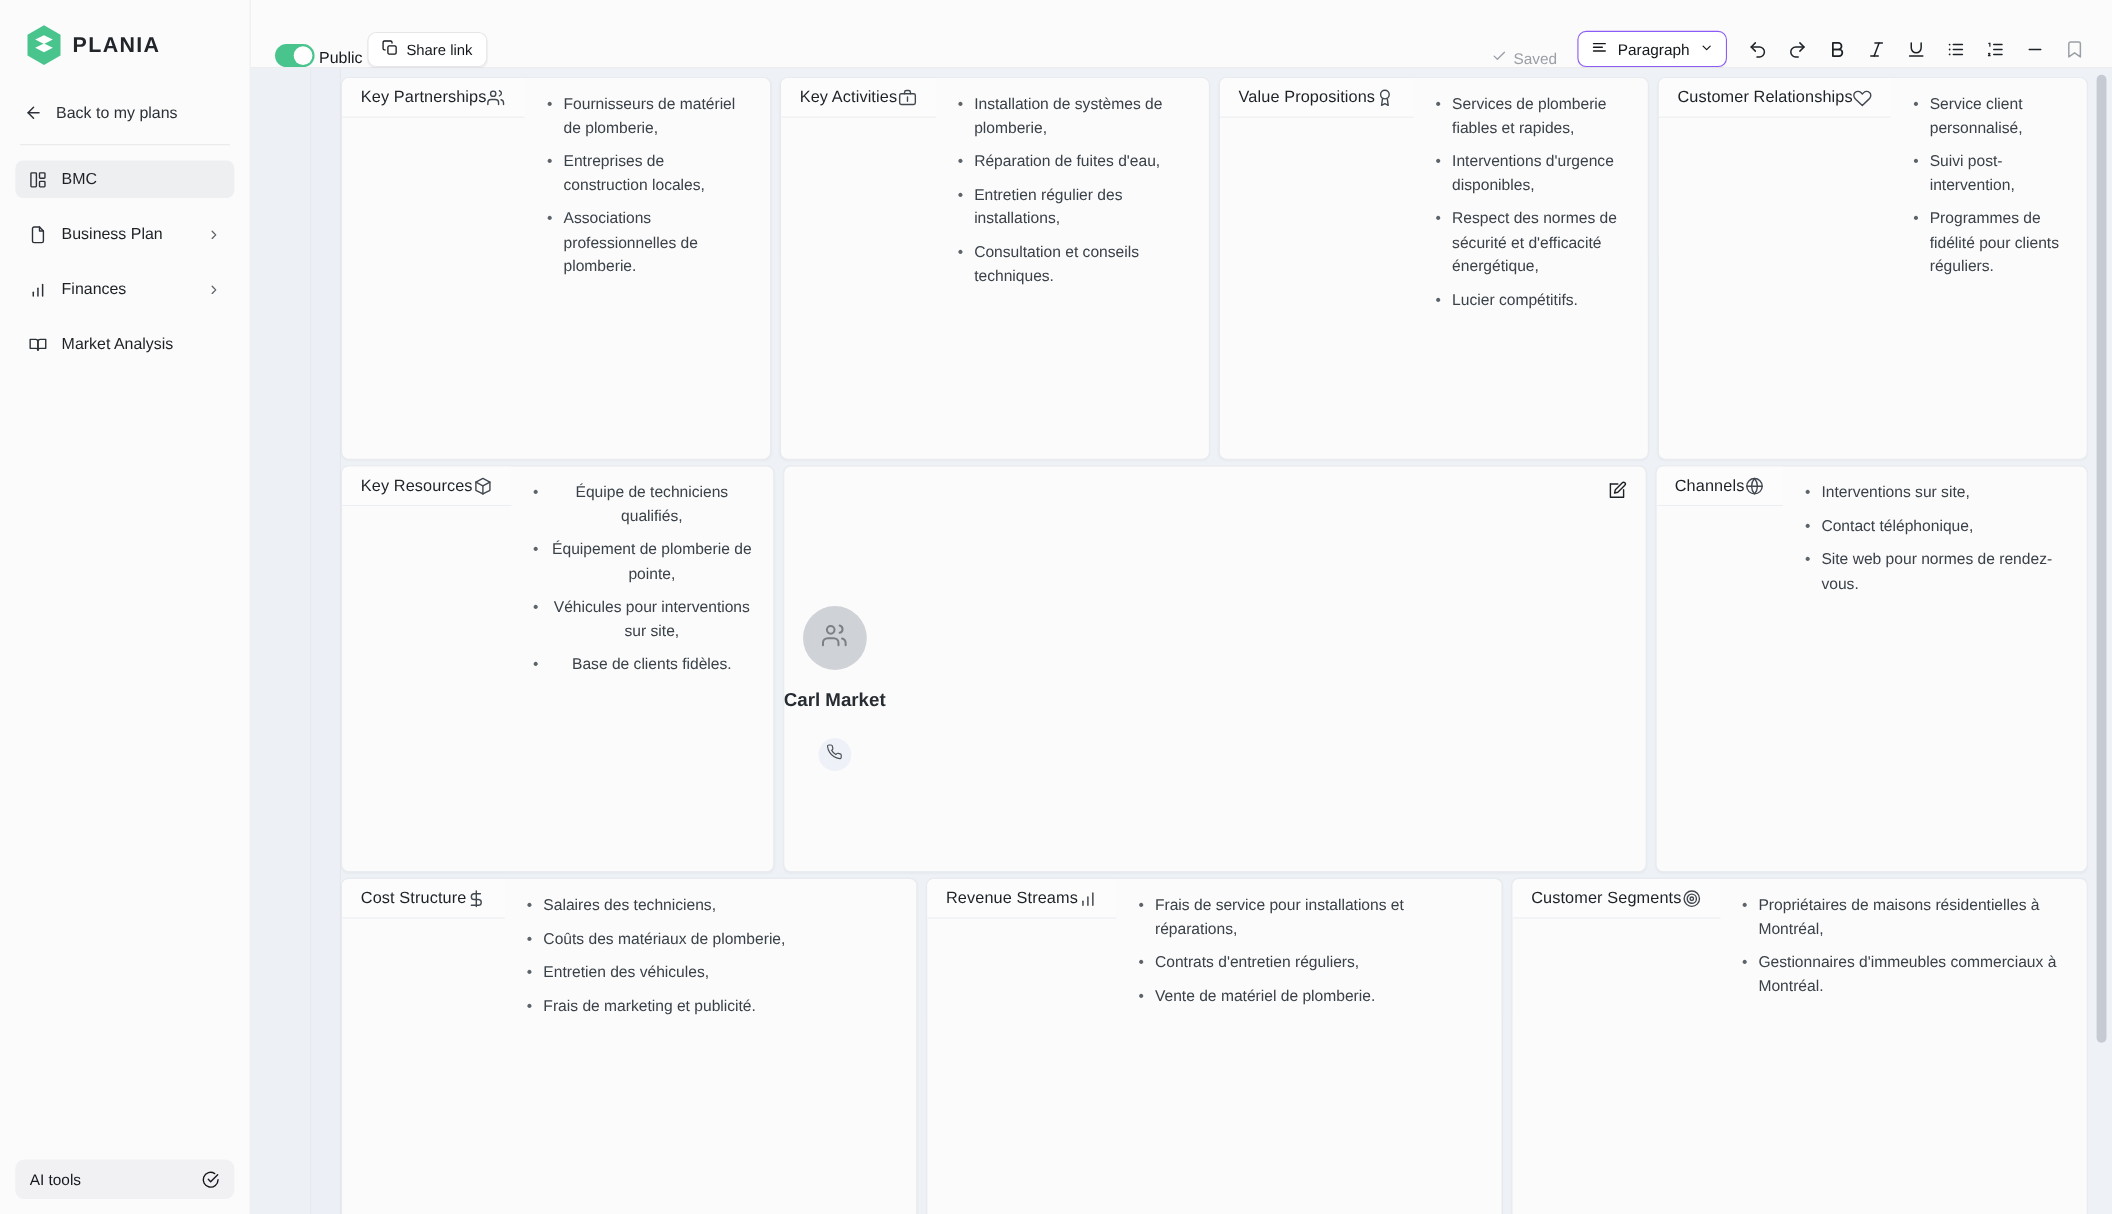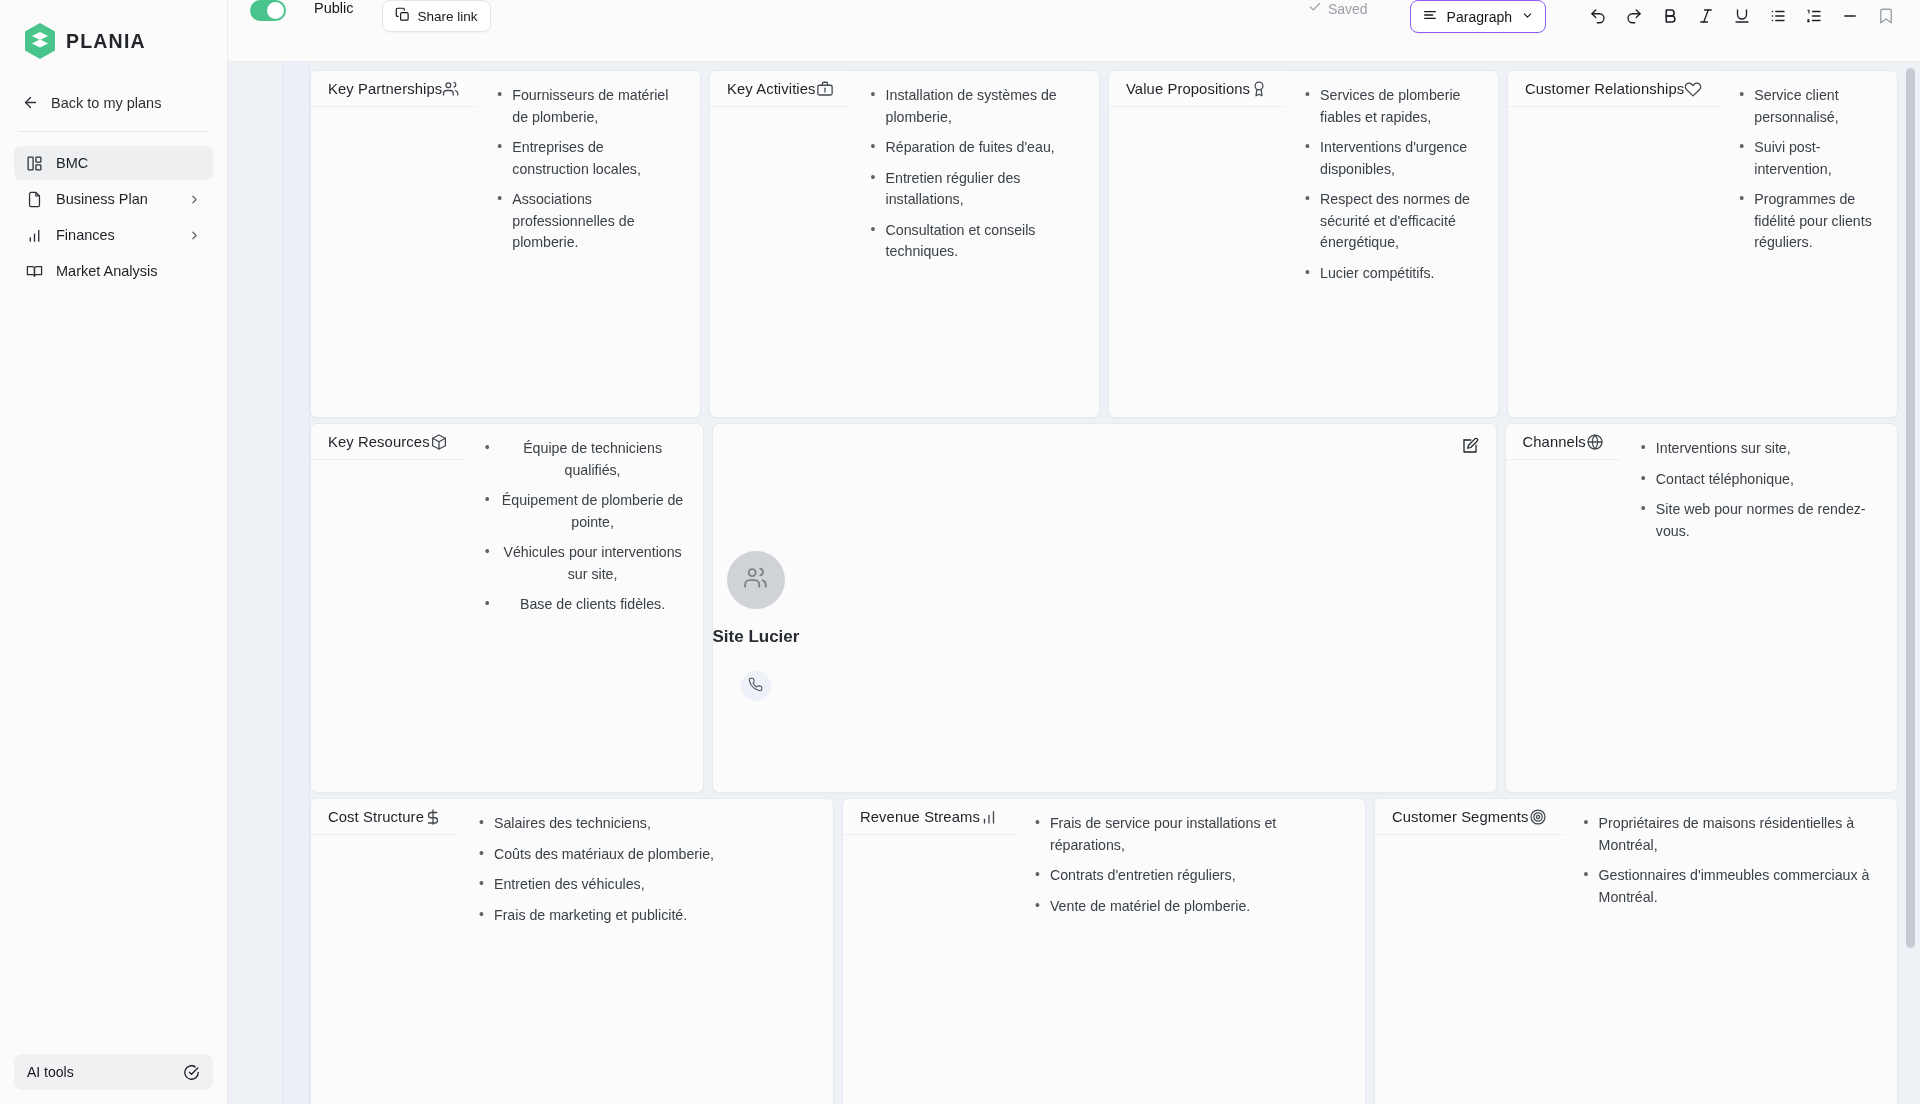--- a/index.html
+++ b/index.html
@@ -24,21 +24,21 @@
   .brand-name { font-size: 19.5px; font-weight: 700; letter-spacing: 1.2px; color: #22262b; }
 
   .back-row {
     display: flex; align-items: center; gap: 12px;
     margin: 28px 18px 0 18px; padding: 4px 4px; cursor: pointer;
     font-size: 14.5px; color: #2c3137;
   }
   .back-arrow { width: 17px; height: 17px; display:block; color:#2c3137; }
   .side-div { height: 1px; background: #e9e9ec; margin: 16px 18px 0 18px; }
 
-  .nav { margin: 14px 14px 0 14px; display: flex; flex-direction: column; gap: 2px; }
+  .nav { margin: 14px 14px 0 14px; display: flex; flex-direction: column; gap: 16px; }
   .nav-item {
     display: flex; align-items: center; gap: 13px;
     height: 34px; padding: 0 12px; border-radius: 7px;
     font-size: 14.5px; color: #1d2125; cursor: pointer; position: relative;
   }
   .nav-item.active { background: #eeeff1; }
   .nav-ico { width: 17px; height: 17px; flex: 0 0 17px; color: #2c3137; display:block; }
   .nav-label { flex: 1; }
   .chev { width: 13px; height: 13px; color: #5c6369; display:block; }
 
@@ -50,21 +50,21 @@
   }
   .ai-tools .lbl { flex: 1; font-weight: 500; }
   .ai-ico { width: 17px; height: 17px; color: #14181c; display:block; }
 
   
   .main { flex: 1; height: 1104px; display: flex; flex-direction: column; position: relative; background:#eef1f6; }
 
   .topbar {
     height: 62px; min-height: 62px; background: #fbfbfb;
     border-bottom: 1px solid #ececee;
-    display: flex; align-items: flex-start; padding: 0 18px 0 22px; gap: 28px;
+    display: flex; align-items: flex-end; padding: 0 18px 0 22px; gap: 4px;
   }
   .toggle {
     width: 36px; height: 21px; border-radius: 11px; background: #4ac48d;
     position: relative; cursor: pointer; flex: 0 0 36px;
   }
   .toggle .knob { position: absolute; top: 2px; right: 2px; width: 17px; height: 17px; border-radius: 50%; background: #fff; }
   .pub-label { font-size: 14.5px; color: #14181c; font-weight: 500; }
   .share-btn {
     display: flex; align-items: center; gap: 8px; height: 32px;
     padding: 0 12px; border: 1px solid #e6e6e9; border-radius: 8px;
@@ -496,21 +496,21 @@
               <div class="avatar">
                 <span>
                   <svg width="26" height="26" viewBox="0 0 24 24" fill="none" stroke="currentColor" stroke-width="1.7" stroke-linecap="round" stroke-linejoin="round">
                       <path d="M15 20v-2a4 4 0 0 0-4-4H6a4 4 0 0 0-4 4v2"></path>
                       <circle cx="8.5" cy="7" r="3.2"></circle>
                       <path d="M16 3.3a3.2 3.2 0 0 1 0 6.2"></path>
                       <path d="M21 20v-2a4 4 0 0 0-3-3.8"></path>
                     </svg>
                 </span>
               </div>
-              <div class="profile-name">Site Lucier</div>
+              <div class="profile-name">Carl Market</div>
               <div class="phone-chip">
                 <span>
                   <svg width="15" height="15" viewBox="0 0 24 24" fill="none" stroke="currentColor" stroke-width="1.7" stroke-linecap="round" stroke-linejoin="round">
                       <path d="M22 16.9v3a2 2 0 0 1-2.2 2 19.8 19.8 0 0 1-8.6-3.1 19.5 19.5 0 0 1-6-6A19.8 19.8 0 0 1 2.1 4.2 2 2 0 0 1 4.1 2h3a2 2 0 0 1 2 1.7c.1 1 .4 1.9.7 2.8a2 2 0 0 1-.5 2.1L8.1 9.9a16 16 0 0 0 6 6l1.3-1.2a2 2 0 0 1 2.1-.5c.9.3 1.8.6 2.8.7a2 2 0 0 1 1.7 2z"></path>
                     </svg>
                 </span>
               </div>
             </div>
           </div>
 

